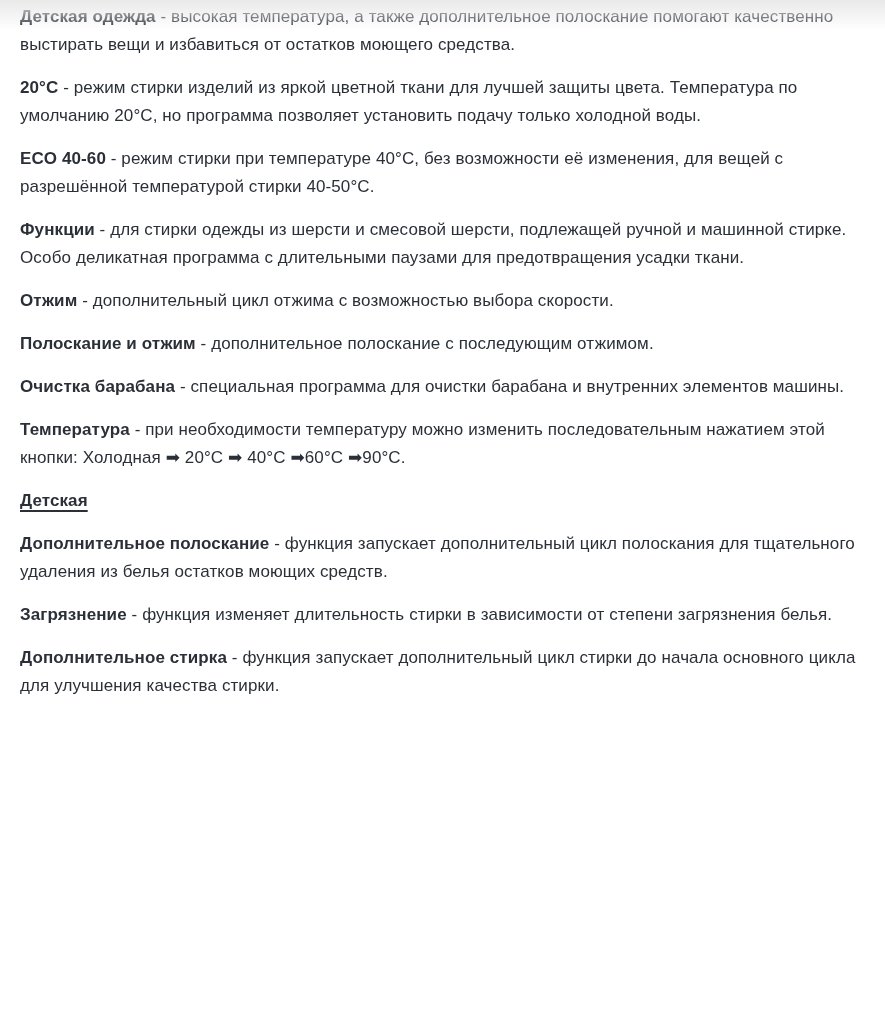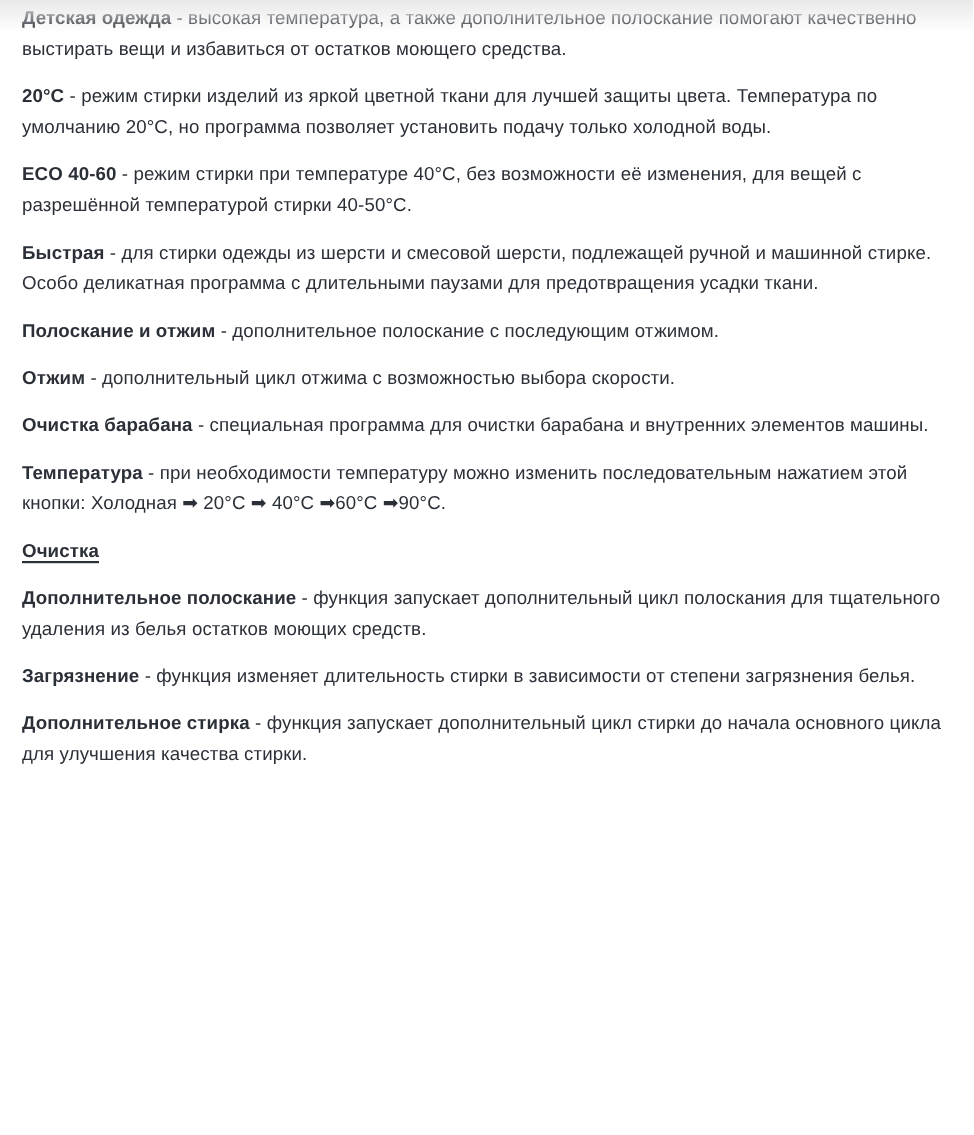--- a/index.html
+++ b/index.html
@@ -46,31 +46,31 @@
 <div class="content">
 
   <p class="entry"><strong>Детская одежда</strong><span> - высокая температура, а также дополнительное полоскание помогают качественно выстирать вещи и избавиться от остатков моющего средства.</span></p>
 
   <p class="entry"><strong>20°C</strong><span> - режим стирки изделий из яркой цветной ткани для лучшей защиты цвета. Температура по умолчанию 20°C, но программа позволяет установить подачу только холодной воды.</span></p>
 
 
 
   <p class="entry"><strong>ECO 40-60</strong><span> - режим стирки при температуре 40°C, без возможности её изменения, для вещей с разрешённой температурой стирки 40-50°C.</span></p>
 
-  <p class="entry"><strong>Быстрая</strong><span> - для стирки одежды из шерсти и смесовой шерсти, подлежащей ручной и машинной стирке. Особо деликатная программа с длительными паузами для предотвращения усадки ткани.</span></p>
+  <p class="entry"><strong>Функции</strong><span> - для стирки одежды из шерсти и смесовой шерсти, подлежащей ручной и машинной стирке. Особо деликатная программа с длительными паузами для предотвращения усадки ткани.</span></p>
+
+  <p class="entry"><strong>Отжим</strong><span> - дополнительный цикл отжима с возможностью выбора скорости.</span></p>
 
   <p class="entry"><strong>Полоскание и отжим</strong><span> - дополнительное полоскание с последующим отжимом.</span></p>
-
-  <p class="entry"><strong>Отжим</strong><span> - дополнительный цикл отжима с возможностью выбора скорости.</span></p>
 
   <p class="entry"><strong>Очистка барабана</strong><span> - специальная программа для очистки барабана и внутренних элементов машины.</span></p>
 
   <p class="entry"><strong>Температура</strong><span> - при необходимости температуру можно изменить последовательным нажатием этой кнопки: Холодная ➡ 20°C ➡ 40°C ➡60°C ➡90°C.</span></p>
 
-  <p class="entry heading"><strong>Очистка</strong></p>
+  <p class="entry heading"><strong>Детская</strong></p>
 
 
   <p class="entry"><strong>Дополнительное полоскание</strong><span> - функция запускает дополнительный цикл полоскания для тщательного удаления из белья остатков моющих средств.</span></p>
 
   <p class="entry"><strong>Загрязнение</strong><span> - функция изменяет длительность стирки в зависимости от степени загрязнения белья.</span></p>
 
   <p class="entry"><strong>Дополнительное стирка</strong><span> - функция запускает дополнительный цикл стирки до начала основного цикла для улучшения качества стирки.</span></p>
 
 </div>
 

